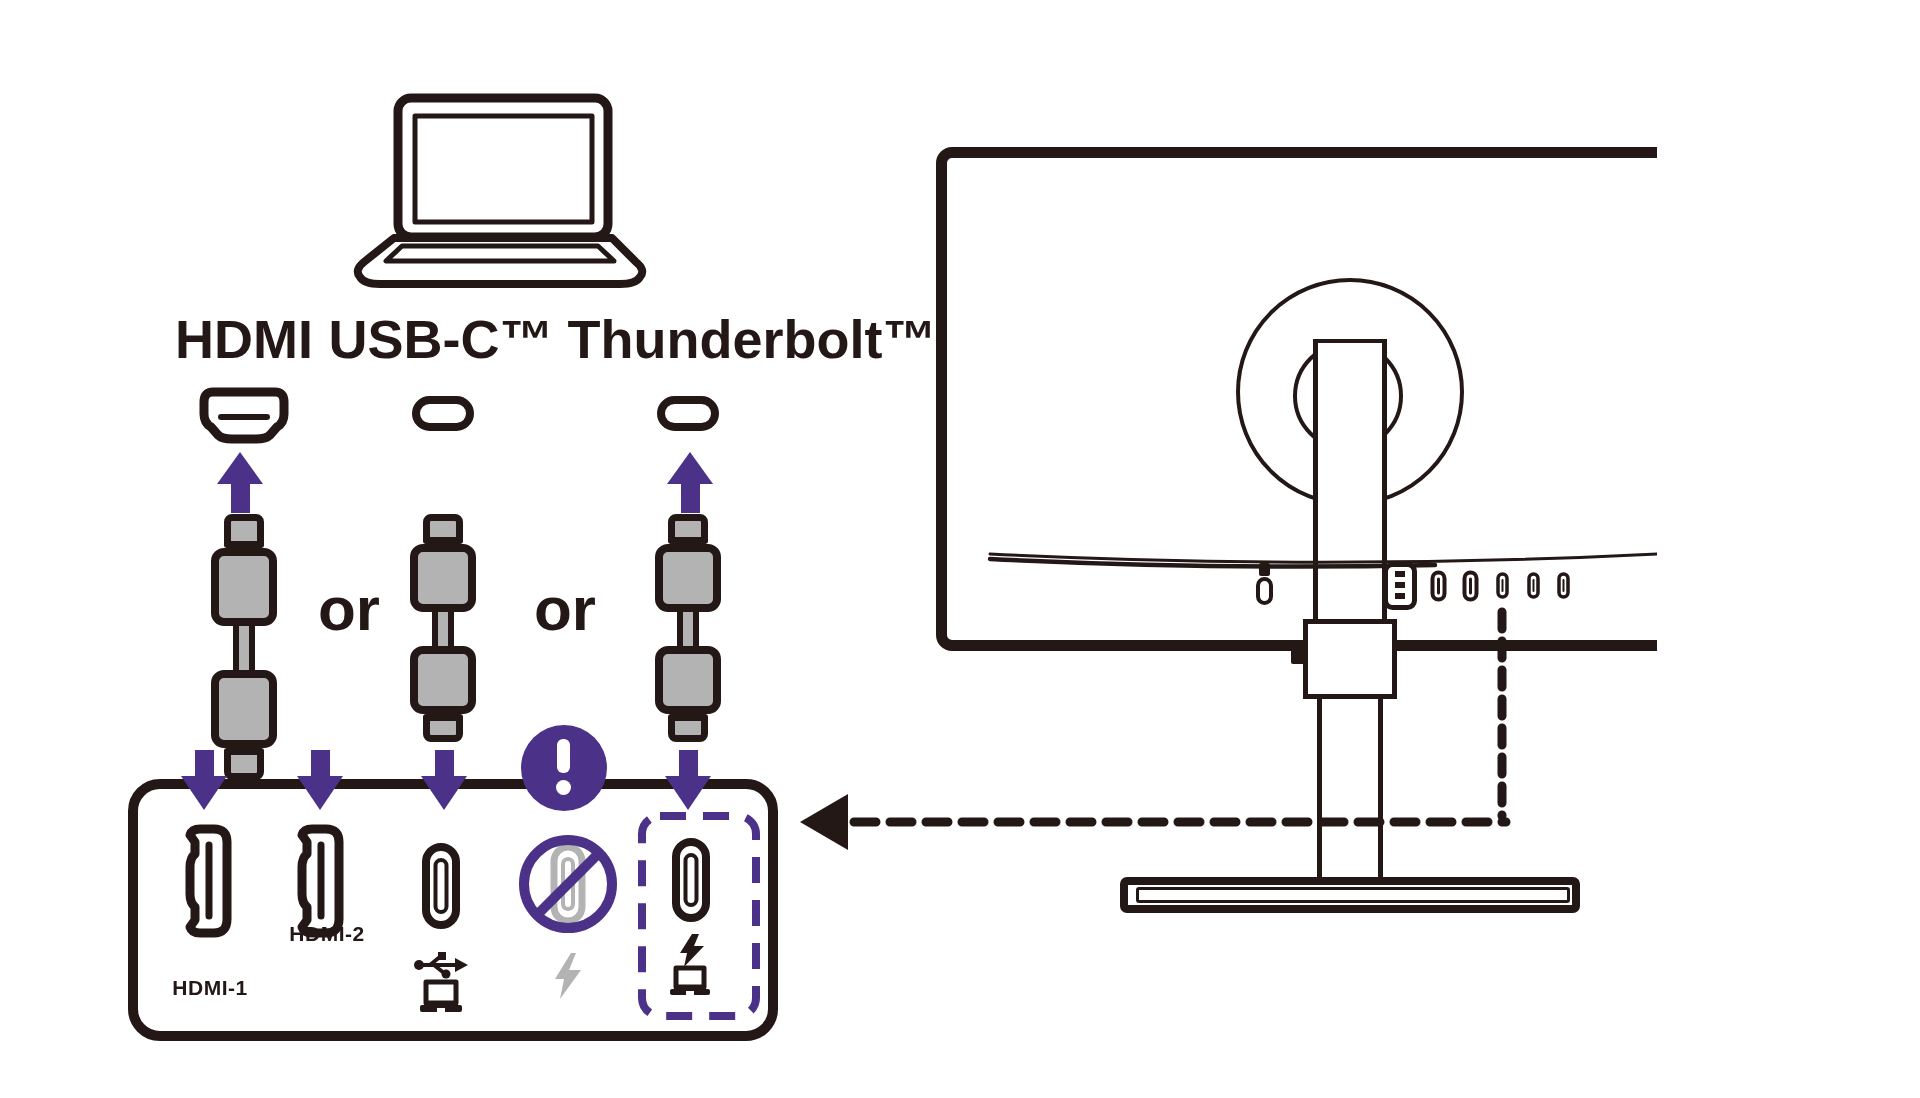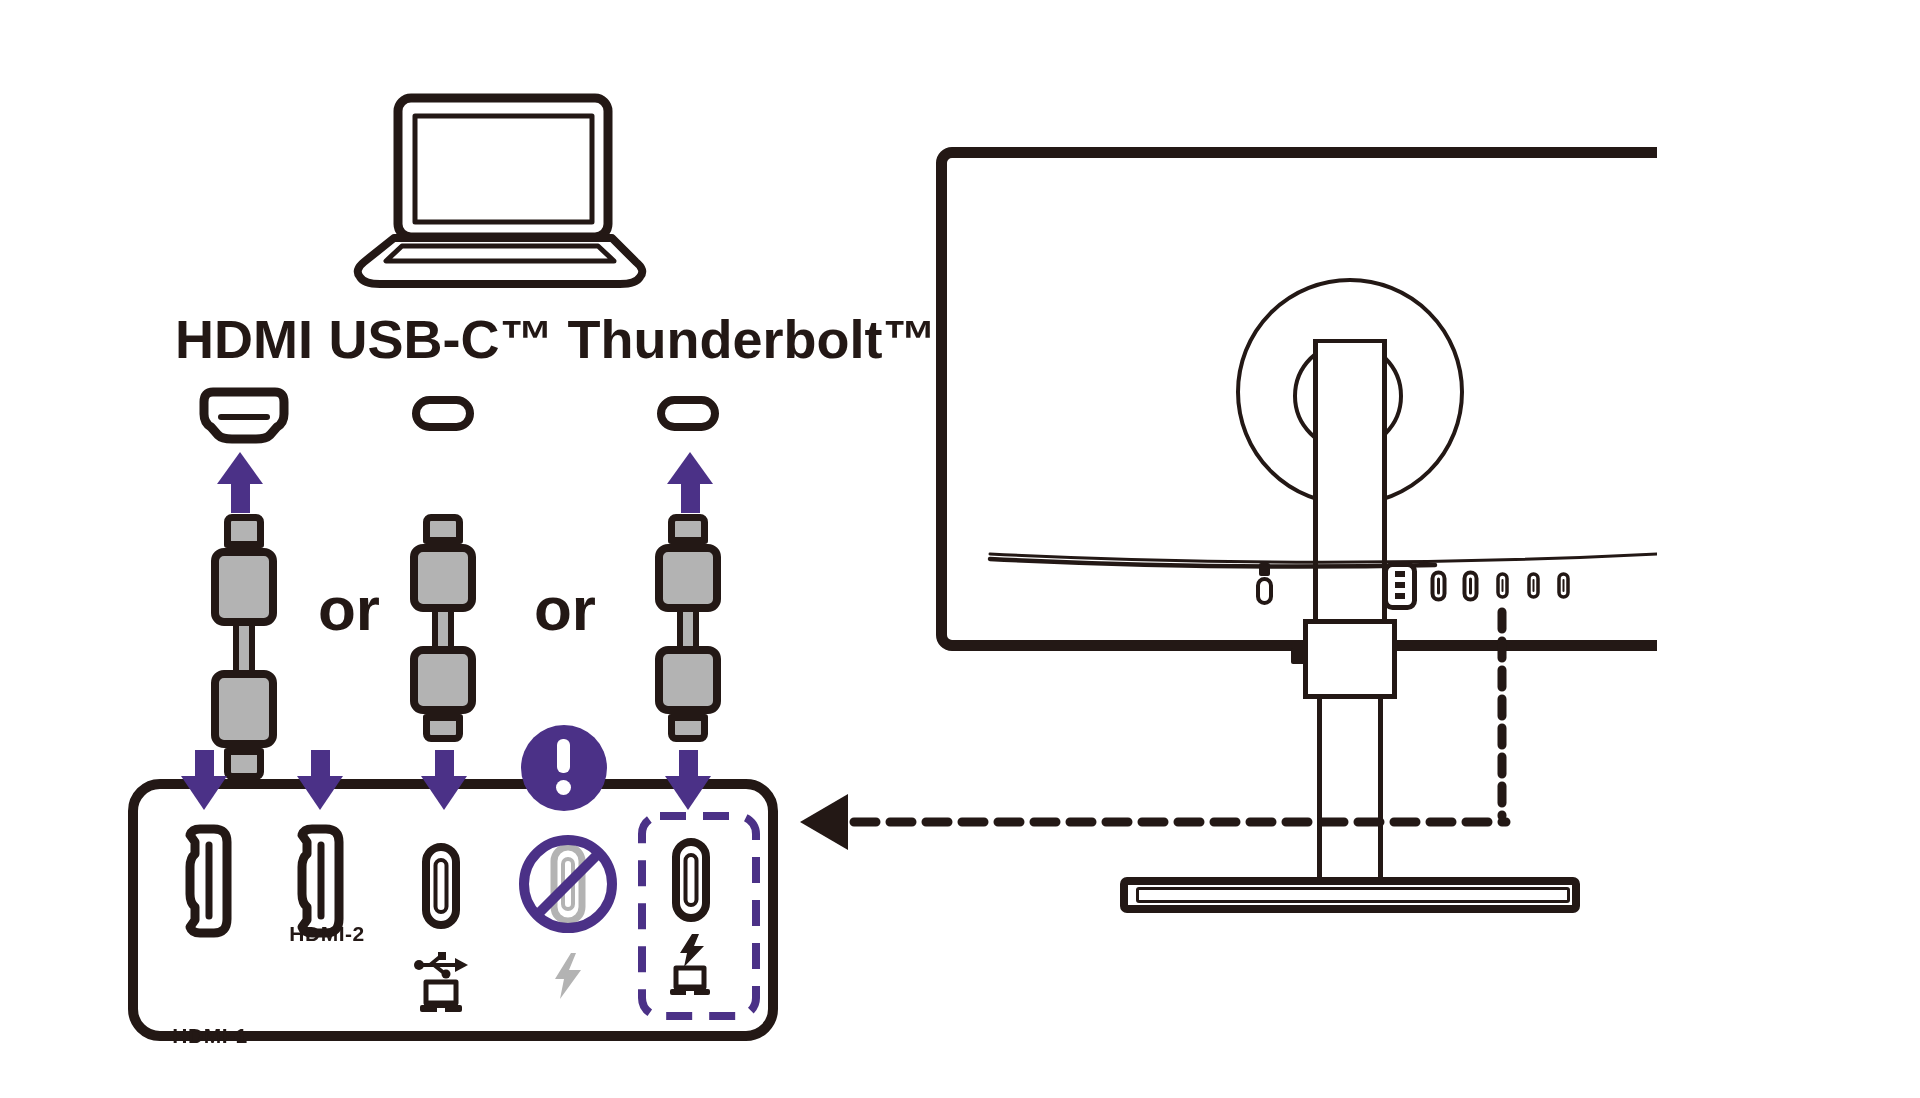--- a/index.html
+++ b/index.html
@@ -155,21 +155,21 @@
 
   <svg class="abs" style="left:671px;top:838px;z-index:2;" width="40" height="84" viewBox="0 0 40 84">
     <rect class="lw" x="5" y="4" width="30" height="76" rx="15" stroke-width="8"></rect>
     <rect class="ln" x="14.5" y="17" width="11" height="50" rx="5.5" stroke-width="4"></rect>
   </svg>
 
   <svg class="abs" style="left:636px;top:810px;z-index:3;" width="126" height="212" viewBox="0 0 126 212">
     <rect class="pu" x="6" y="6" width="114" height="200" rx="18" stroke-width="8" stroke-dasharray="26 17"></rect>
   </svg>
 
-  <div class="abs ctr port-label" style="left:210px;top:1025px;z-index:2;">HDMI-1</div>
+  <div class="abs ctr port-label" style="left:210px;top:977px;z-index:2;">HDMI-1</div>
   <div class="abs ctr port-label" style="left:327px;top:923px;z-index:2;">HDMI-2</div>
 
   <svg class="abs" style="left:413px;top:952px;z-index:2;" width="56" height="66" viewBox="0 0 56 66">
     <circle class="fi" cx="6" cy="13" r="5"></circle>
     <line class="ln" stroke-width="4" x1="8" y1="13" x2="44" y2="13"></line>
     <polygon class="fi" points="42,6 55,13 42,20"></polygon>
     <line class="ln" stroke-width="4" x1="17" y1="13" x2="28" y2="4"></line>
     <rect class="fi" x="25" y="0" width="8" height="8"></rect>
     <line class="ln" stroke-width="4" x1="21" y1="13" x2="31" y2="21"></line>
     <circle class="fi" cx="33" cy="22" r="4.5"></circle>

